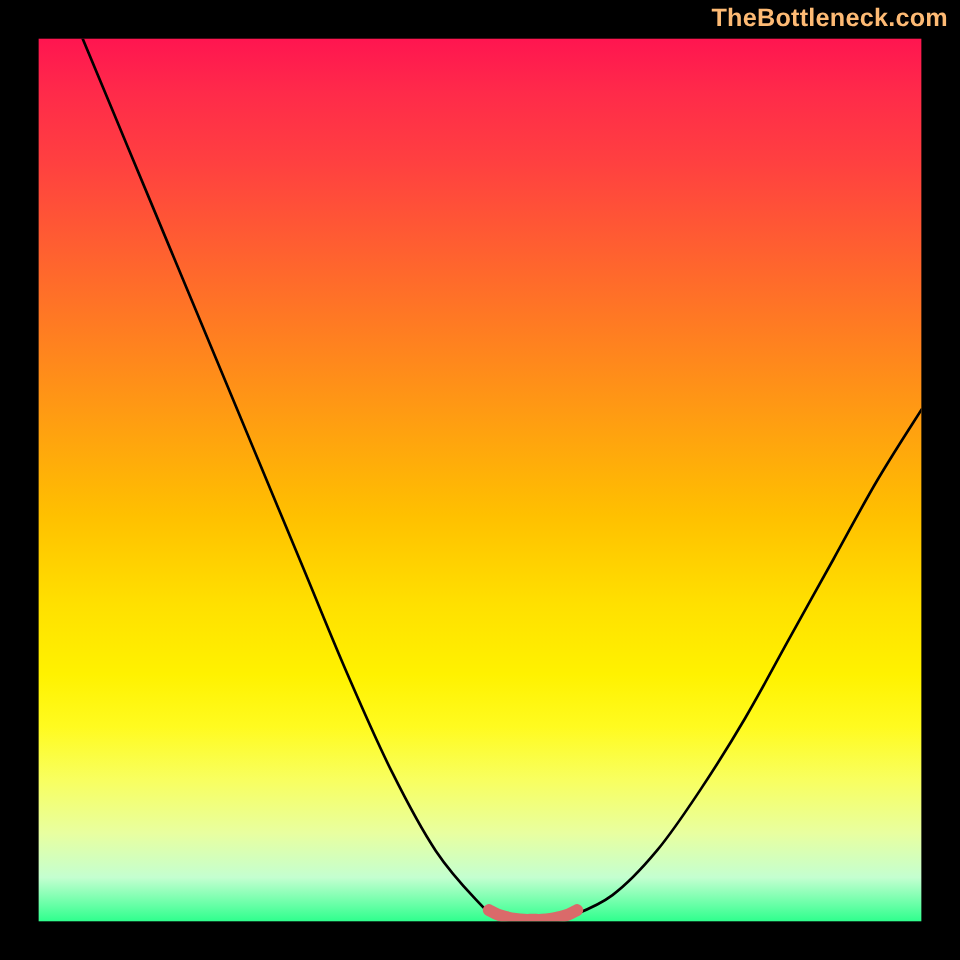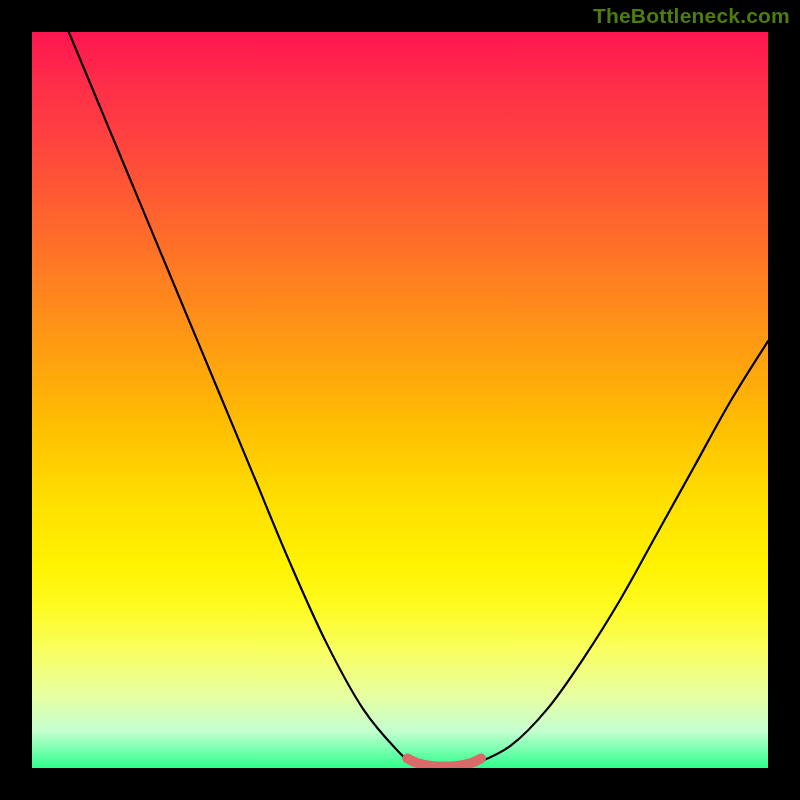--- a/index.html
+++ b/index.html
@@ -48,21 +48,21 @@
       #f8ff60 84%,
       #e8ffa0 90%,
       #c4ffd0 95%,
       #2eff8d 100%
     );
   }
   .watermark {
     position: absolute;
     top: 4px;
     right: 10px;
-    color: #4d7c0f;
+    color: #fdba74;
     font-size: 21px;
     font-weight: 600;
     letter-spacing: 0.2px;
   }
   svg.lines {
     position: absolute;
     left: 0;
     top: 0;
     width: 736px;
     height: 736px;

